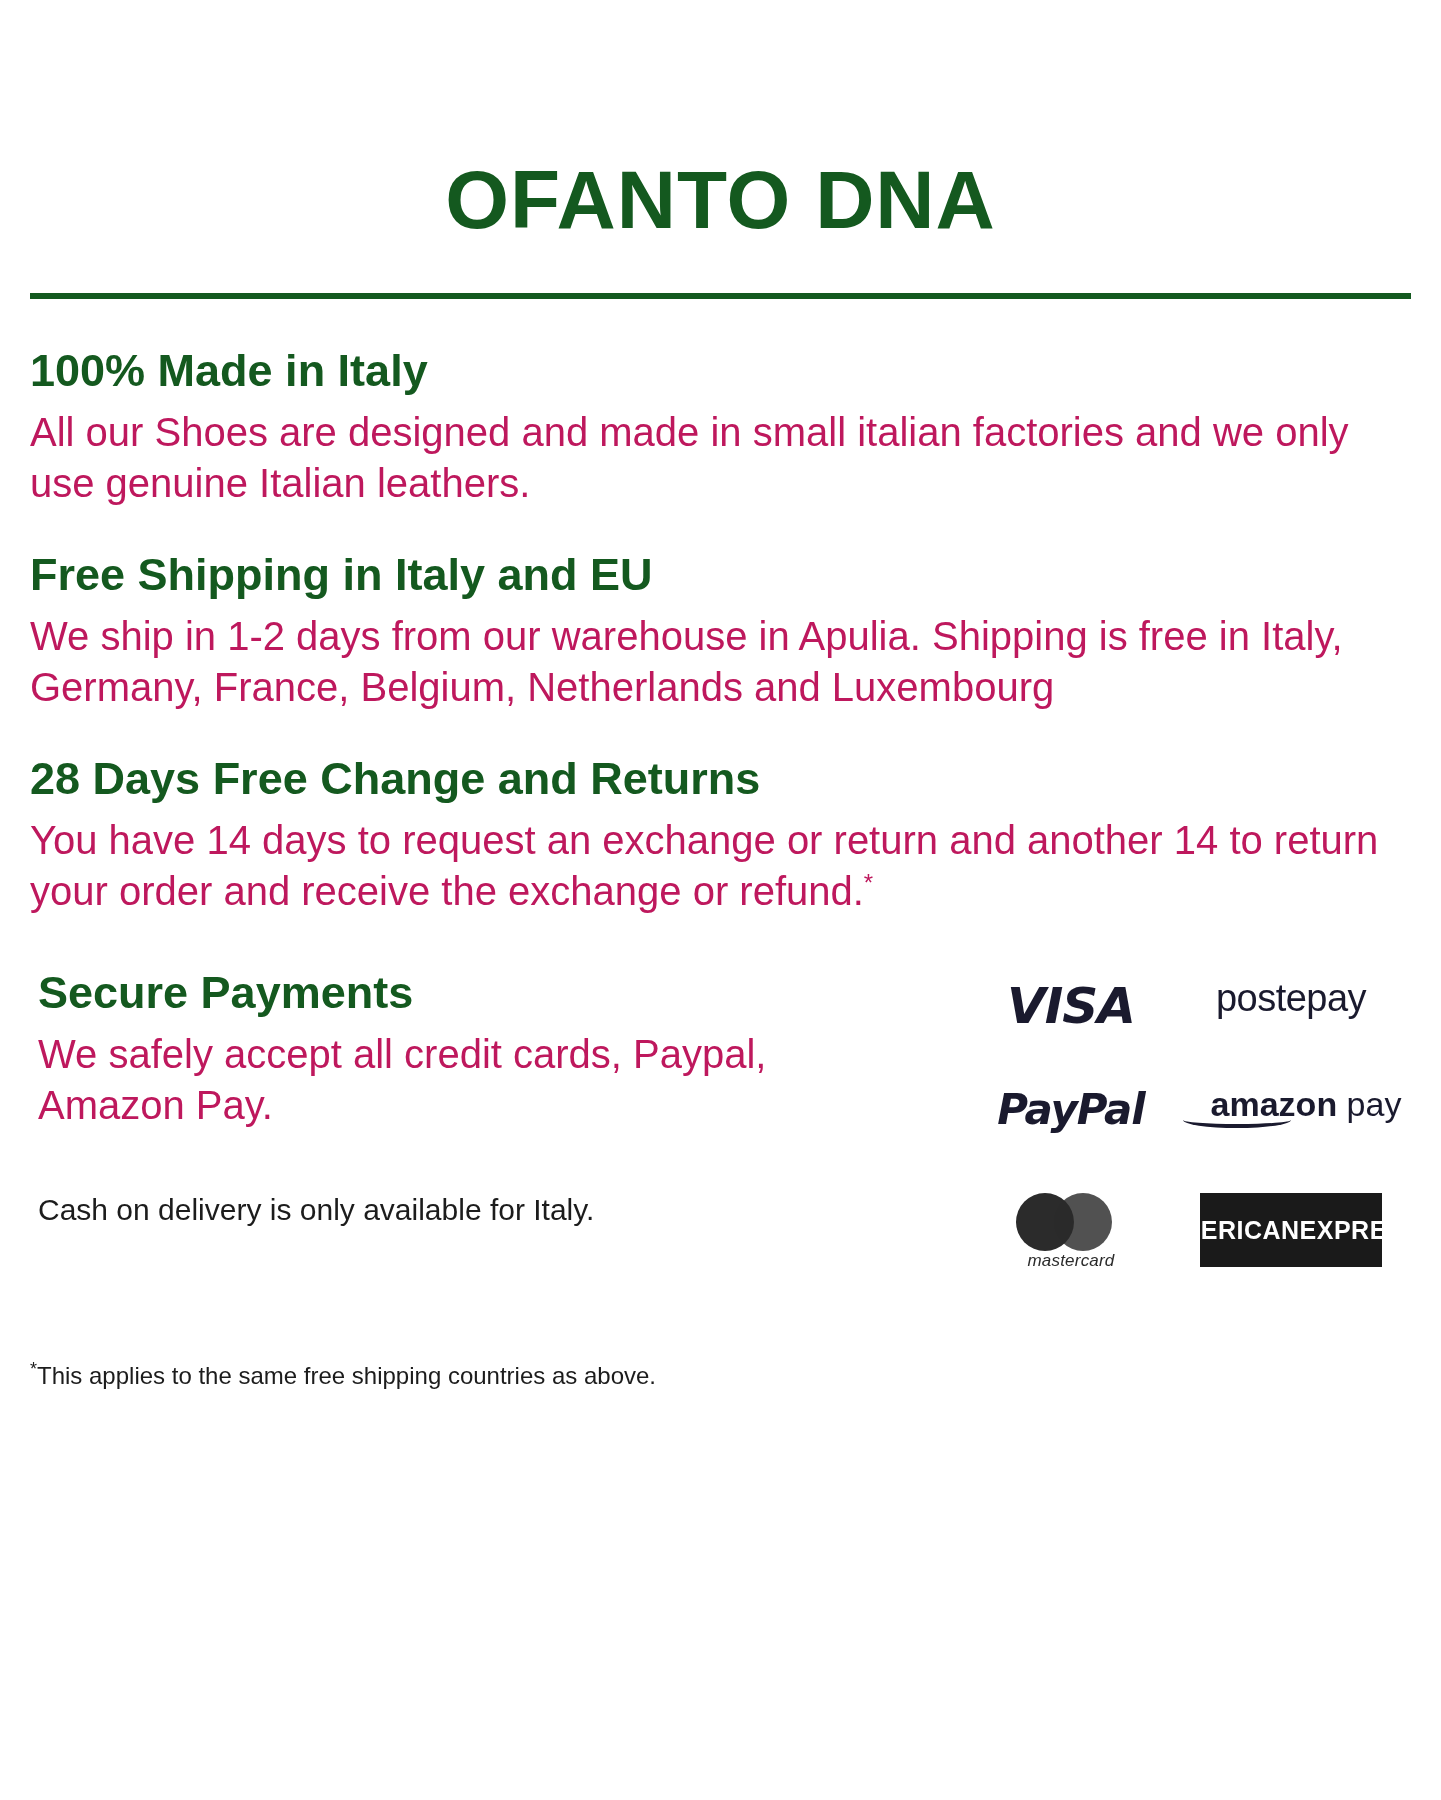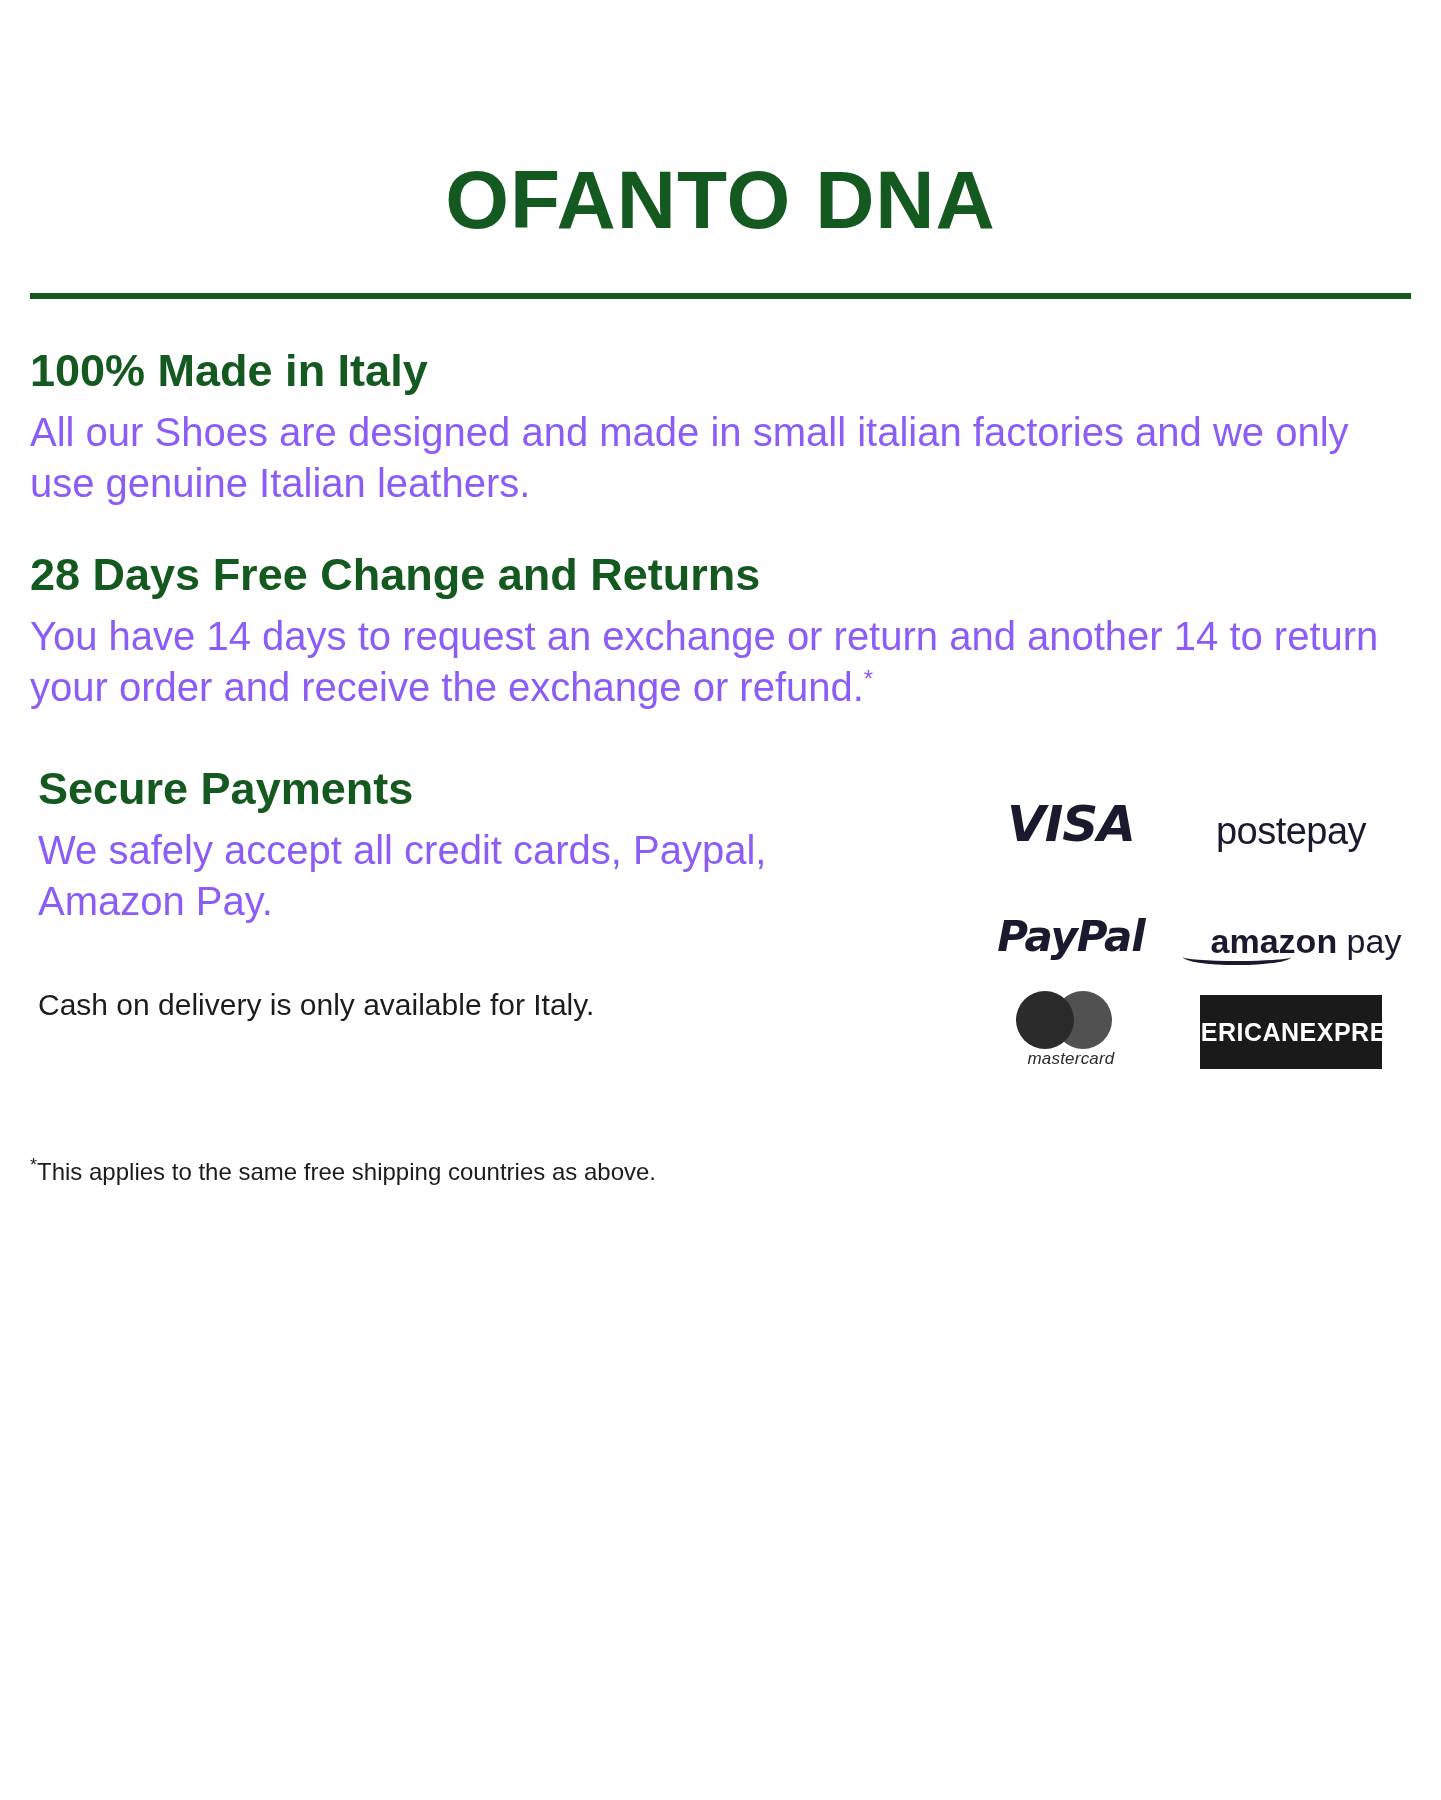--- a/index.html
+++ b/index.html
@@ -43,21 +43,21 @@
   .heading {
     color: #14591f;
     font-size: 45px;
     font-weight: 700;
     margin: 0 0 10px 0;
     line-height: 1.15;
   }
   .body-text {
     font-size: 40px;
     line-height: 1.28;
-    color: #8b5cf6;
+    color: #be185d;
     margin: 0;
     max-width: 1360px;
   }
   .sup {
     font-size: 24px;
     vertical-align: super;
   }
   .payments-wrap {
     display: flex;
     align-items: flex-start;
@@ -90,21 +90,21 @@
     grid-template-rows: auto auto auto;
     column-gap: 20px;
     row-gap: 28px;
     align-items: center;
     justify-items: center;
     margin-top: 10px;
     margin-right: 20px;
   }
   .logo-cell {
     display: flex;
-    align-items: flex-end;
+    align-items: flex-start;
     justify-content: center;
     height: 80px;
     width: 200px;
   }
   .visa-txt {
     font-family: "DejaVu Sans", sans-serif;
     font-weight: 700;
     font-style: italic;
     font-size: 50px;
     letter-spacing: -1px;
@@ -194,20 +194,24 @@
 
   <h1 class="title">OFANTO DNA</h1>
 
   <div class="divider"></div>
 
   <div class="section first">
     <h2 class="heading">100% Made in Italy</h2>
     <p class="body-text">All our Shoes are designed and made in small italian factories and we only use genuine Italian leathers.</p>
   </div>
 
+  <div class="section">
+    <h2 class="heading">Free Shipping in Italy and EU</h2>
+    <p class="body-text">We ship in 1-2 days from our warehouse in Apulia. Shipping is free in Italy, Germany, France, Belgium, Netherlands and Luxembourg</p>
+  </div>
 
   <div class="section">
     <h2 class="heading">28 Days Free Change and Returns</h2>
     <p class="body-text"><span>You have 14 days to request an exchange or return and another 14 to return your order and receive the exchange or refund.</span><span class="sup">*</span></p>
   </div>
 
   <div class="payments-wrap">
     <div class="payments-left">
       <h2 class="heading">Secure Payments</h2>
       <p class="body-text">We safely accept all credit cards, Paypal, Amazon Pay.</p>

